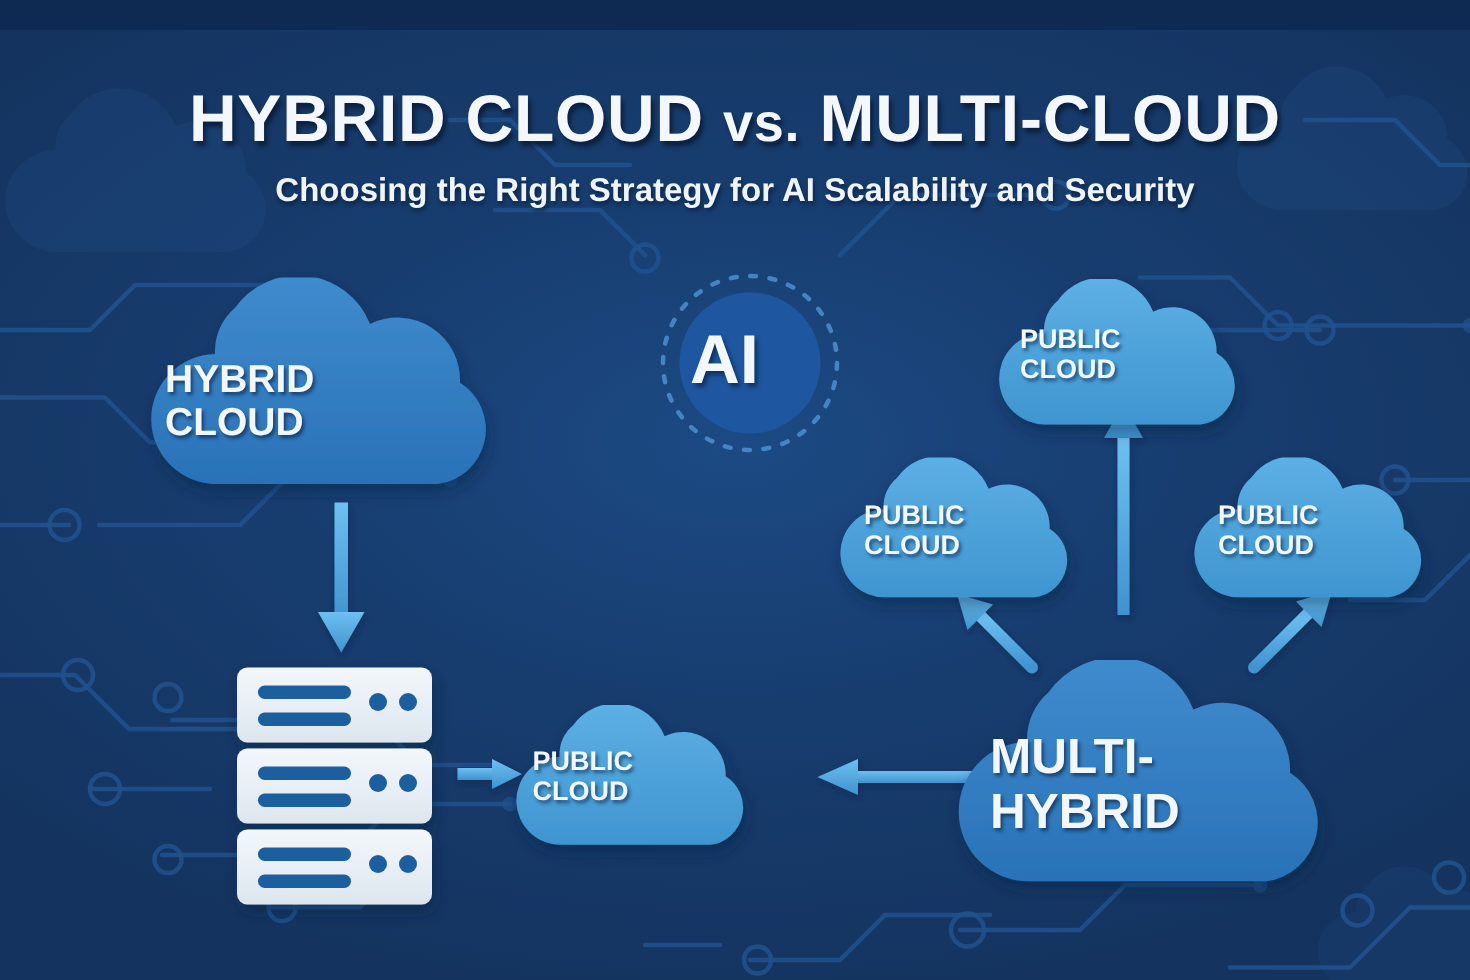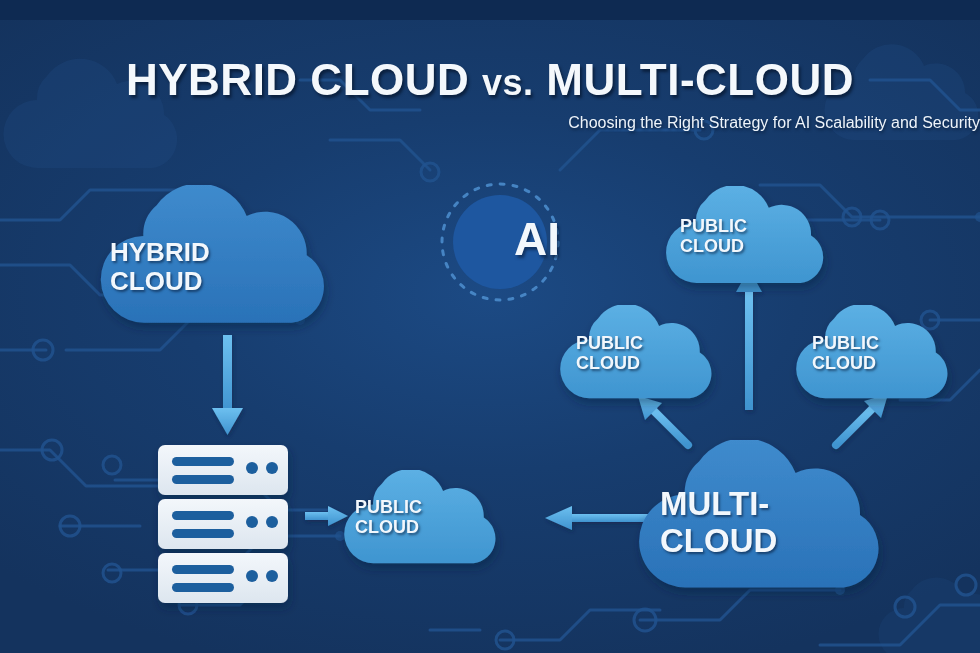--- a/index.html
+++ b/index.html
@@ -42,25 +42,24 @@
     text-shadow: 2px 3px 3px rgba(4,18,40,0.65);
     margin: 0;
     line-height: 1.08;
   }
   .main-title .vs {
     font-size: 36px;
     text-transform: lowercase;
   }
   .sub-title {
     margin: 10px 0 0 0;
-    font-size: 16px;
-    font-weight: normal;
+    font-size: 22px;
+    font-weight: bold;
     color: #eef4fa;
     text-shadow: 1px 2px 3px rgba(4,18,40,0.6);
-    text-align: right;
   }
 
   .cloud-label {
     position: absolute;
     z-index: 12;
     color: #f2f7fc;
     font-weight: bold;
     text-align: left;
     text-shadow: 1.5px 2px 2.5px rgba(6,26,56,0.6);
     line-height: 1.12;
@@ -69,23 +68,23 @@
   }
   .lbl-hybrid   { left: 110px; top: 218px; width: 216px; font-size: 26px; }
   .lbl-multi    { left: 660px; top: 466px; width: 226px; font-size: 33px; }
   .lbl-pc-main  { left: 355px; top: 477px; width: 140px; font-size: 18px; }
   .lbl-pc-top   { left: 680px; top: 196px; width: 140px; font-size: 18px; }
   .lbl-pc-left  { left: 576px; top: 313px; width: 140px; font-size: 18px; }
   .lbl-pc-right { left: 812px; top: 313px; width: 140px; font-size: 18px; }
   .lbl-ai {
     position: absolute;
     z-index: 12;
-    left: 440px; top: 192px;
+    left: 460px; top: 192px;
     width: 120px;
-    text-align: right;
+    text-align: left;
     font-size: 46px;
     font-weight: bold;
     color: #f2f7fc;
     text-shadow: 2px 3px 3px rgba(6,26,56,0.6);
     pointer-events: none;
   }
 </style>
 </head>
 <body>
 
@@ -283,21 +282,21 @@
       <use href="#cloudShape" x="792" y="285" width="170" height="96" fill="url(#gradCloudLight)"></use>
     </g>
   </svg>
 
   <div class="lbl-ai">AI</div>
 
   <div class="cloud-label lbl-hybrid">HYBRID
 CLOUD</div>
 
   <div class="cloud-label lbl-multi">MULTI-
-CLOUD</div>
+HYBRID</div>
 
   <div class="cloud-label lbl-pc-main">PUBLIC
 CLOUD</div>
 
   <div class="cloud-label lbl-pc-top">PUBLIC
 CLOUD</div>
 
   <div class="cloud-label lbl-pc-left">PUBLIC
 CLOUD</div>
 

